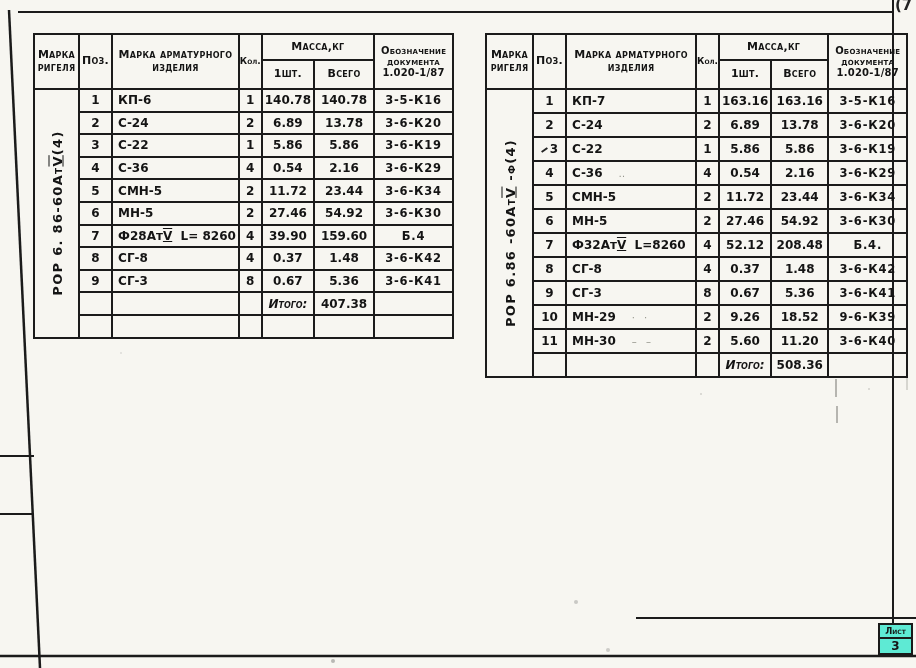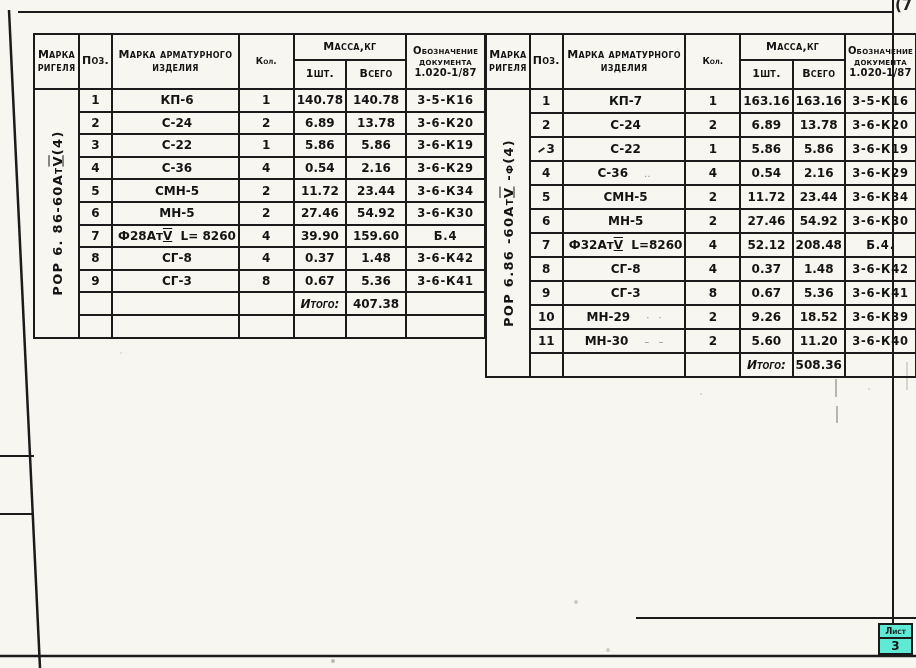--- a/index.html
+++ b/index.html
@@ -22,33 +22,33 @@
     font-size:12px;
     text-align:center;
     white-space:nowrap;
     overflow:hidden;
     color:#141414;
   }
   .tbl thead td{
     font-size:11px;line-height:1.12;white-space:normal;
     font-variant:small-caps;letter-spacing:.3px;padding:1px 2px;
   }
-  .tbl thead td.qtyh{font-size:9px;letter-spacing:0;padding:16px;}
+  .tbl thead td.qtyh{font-size:9px;letter-spacing:0;padding:0;}
   .tbl thead td.doch{font-size:10px;letter-spacing:.2px;}
   tr.h1{height:26px;} tr.h2{height:29px;}
   #tbl-left tbody tr{height:22.6px;}
   #tbl-right tbody tr{height:24px;}
   td.markcell{position:relative;}
   .rot{
     position:absolute;left:50%;top:50%;
     transform:translate(-50%,-50%) rotate(-90deg);
     white-space:nowrap;font-size:13px;font-weight:bold;letter-spacing:1.3px;
     font-variant:small-caps;
   }
-  td.item{text-align:center;padding-left:5px;}
+  td.item{text-align:left;padding-left:5px;}
   td.doc{font-size:11.5px;letter-spacing:.8px;margin-top:32px;}
   td.itogo{font-style:italic;font-variant:small-caps;font-size:12px;}
   .vbar{text-decoration:overline underline;}
   .tick{
     display:inline-block;width:7px;height:2px;background:#222;
     transform:rotate(-35deg);margin-right:2px;vertical-align:middle;
   }
   .trail{color:#96968d;letter-spacing:3px;font-weight:normal;font-size:10px;margin-left:16px;}
 
   
@@ -328,21 +328,21 @@
             <td>0.67</td>
             <td>5.36</td>
             <td class="doc">3-6-К41</td>
           </tr>
           <tr>
             <td>10</td>
             <td class="item">МН-29<span class="trail">· ·</span></td>
             <td>2</td>
             <td>9.26</td>
             <td>18.52</td>
-            <td class="doc">3-6-К39</td>
+            <td class="doc">9-6-К39</td>
           </tr>
           <tr>
             <td>11</td>
             <td class="item">МН-30<span class="trail">– –</span></td>
             <td>2</td>
             <td>5.60</td>
             <td>11.20</td>
             <td class="doc">3-6-К40</td>
           </tr>
           <tr>

